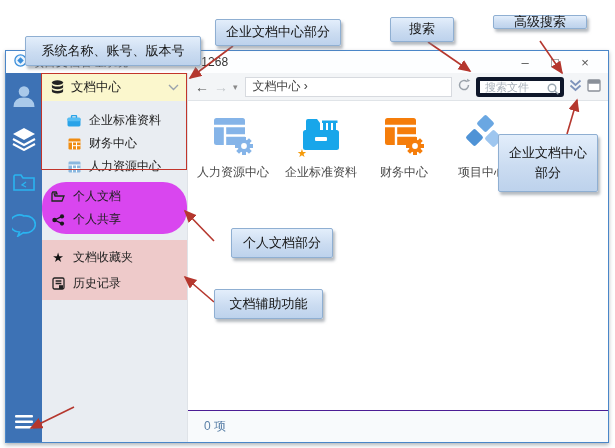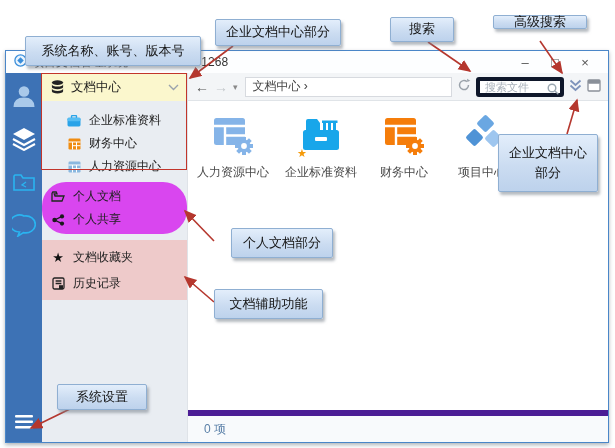--- a/index.html
+++ b/index.html
@@ -62,21 +62,21 @@
   #search-box { width:88px; height:20px; background:#fff; border:4px solid #0f172a; border-radius:3px; display:flex; align-items:flex-start; padding:0 5px; }
   #search-box input { border:none; outline:none; width:62px; font-size:11px; color:#444; font-family:inherit; background:transparent; }
   #search-box input::placeholder { color:#a9b1ba; }
 
   #content { flex:1; background:#fff; padding:13px 0 0 9px; display:flex; gap:16px; align-items:flex-start; }
   .tile { display:flex; flex-direction:column; align-items:center; gap:6px; min-width:62px; }
   .tile .t-label { font-size:12px; color:#4a4a4a; white-space:nowrap; }
   .tile-icon { position:relative; width:50px; height:44px; display:flex; align-items:center; justify-content:center; }
   .tile-star { position:absolute; left:1px; bottom:-1px; font-size:11px; color:#f59a0a; line-height:1; }
 
-  #statusbar { height:32px; background:#f8fafc; border-top:6px solid #4c1d95; display:flex; align-items:center; padding-left:16px; font-size:12px; color:#5b80a8; flex:0 0 auto; }
+  #statusbar { height:32px; background:#f8fafc; border-top:1px solid #4c1d95; display:flex; align-items:center; padding-left:16px; font-size:12px; color:#5b80a8; flex:0 0 auto; }
 </style>
 </head>
 <body>
 
 <div id="page">
 
   <div id="win">
 
     <div id="titlebar">
       <span>
@@ -356,15 +356,14 @@
     </g>
   </svg>
 
   <div class="callout" style="left:25px; top:20px; width:176px; height:30px;margin-top:16px;">系统名称、账号、版本号</div>
   <div class="callout" style="left:215px; top:19px; width:126px; height:27px;text-align:right;">企业文档中心部分</div>
   <div class="callout" style="left:390px; top:17px; width:64px; height:25px;">搜索</div>
   <div class="callout" style="left:493px; top:15px; width:94px; height:14px;">高级搜索</div>
   <div class="callout" style="left:498px; top:134px; width:100px; height:58px; padding:4px 10px;">企业文档中心部分</div>
   <div class="callout" style="left:214px; top:228px; width:102px; height:30px;margin-left:17px;">个人文档部分</div>
   <div class="callout" style="left:214px; top:289px; width:109px; height:30px;">文档辅助功能</div>
-  <div class="callout" style="left:57px; top:384px; width:90px; height:26px;">系统设置</div>
 
 </div>
 
 </body></html>

